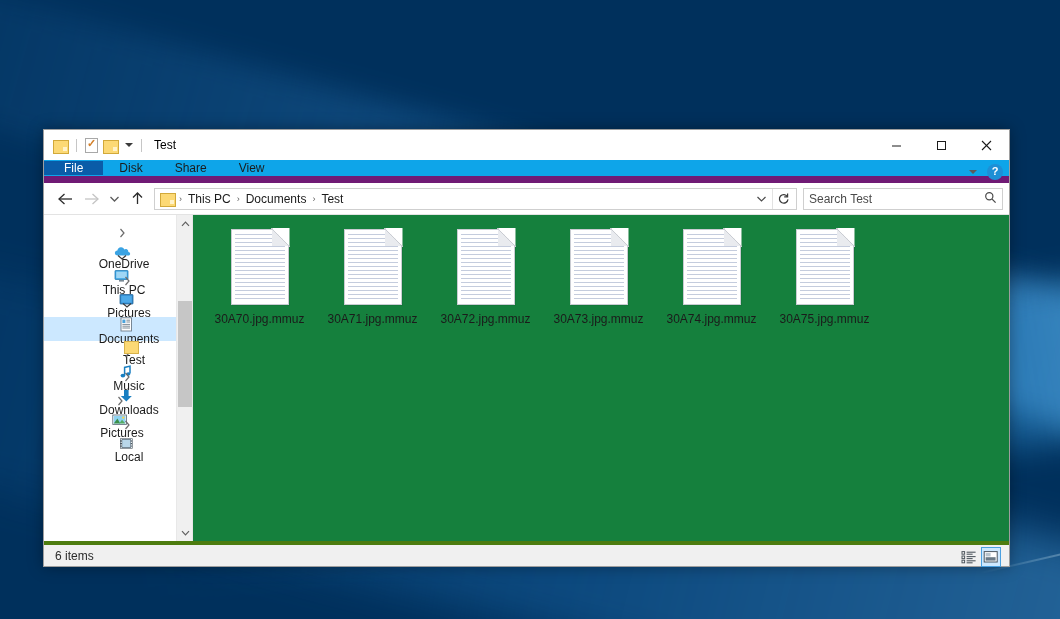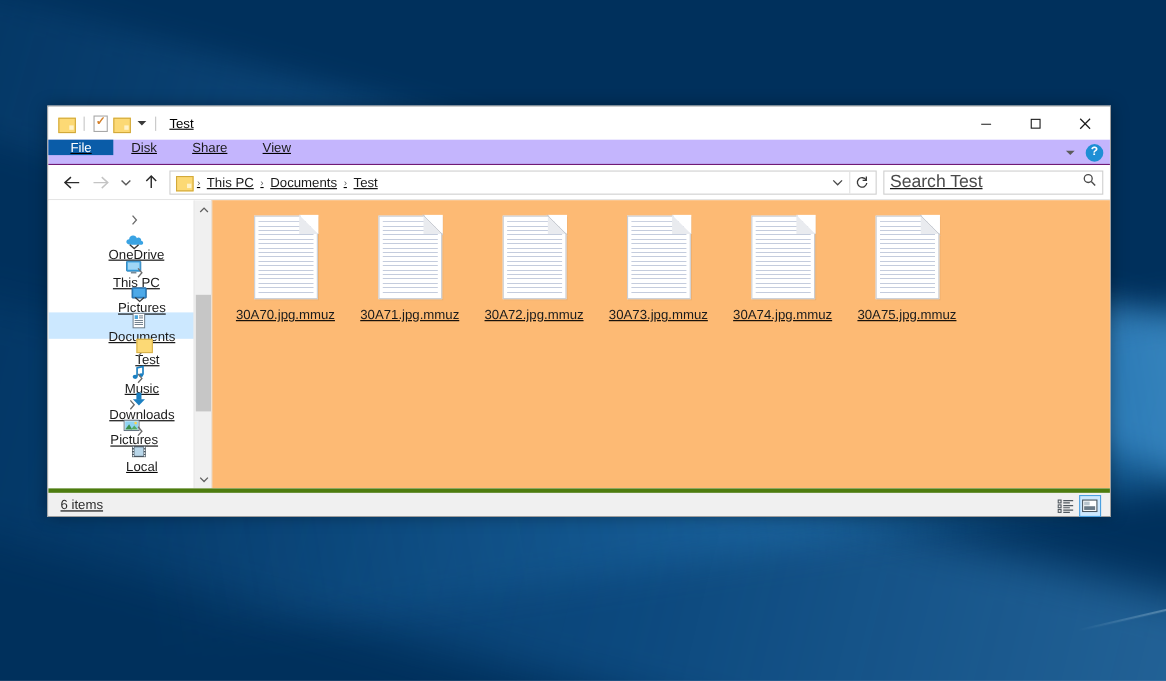--- a/index.html
+++ b/index.html
@@ -54,28 +54,27 @@
     position: absolute;
     background: linear-gradient(90deg, rgba(255,255,255,0) 0%, rgba(225,248,255,0.95) 100%);
     transform-origin: 0 0;
     filter: blur(0.5px);
   }
   .edge-a { left: 980px; top: 572px; width: 270px; height: 2px; transform: rotate(-13deg); }
 
   
   #window {
     position: absolute;
-    left: 43px; top: 96px;
-    width: 967px; height: 374px;
+    left: 43px; top: 129px;
+    width: 967px; height: 438px;
     background: #ffffff;
     border: 1px solid #9e9e9e;
     box-shadow: 0 0 14px rgba(0,0,0,0.35);
     display: flex;
     flex-direction: column;
-    text-decoration: underline;
   }
 
   
   .titlebar {
     height: 30px;
     background: #ffffff;
     display: flex;
     align-items: center;
     flex: none;
     position: relative;
@@ -122,23 +121,23 @@
   .win-btn {
     width: 45px; height: 30px;
     display: flex; align-items: center; justify-content: center;
     font-size: 12px; color: #1b1b1b;
   }
   .win-btn svg { display: block; }
 
   
   .ribbon {
     height: 23px;
-    background: #c4b5fd;
-    border-bottom: 1px solid #701a75;
-    display: flex; align-items: flex-start; flex: none;
+    background: #0ea5e9;
+    border-bottom: 7px solid #701a75;
+    display: flex; align-items: center; flex: none;
     position: relative;
   }
   .tab {
     padding: 0 16px;
     display: flex; align-items: center;
     font-size: 12px; color: #1b1b1b;
   }
   .tab.file {
     background: #0a5ca8;
     color: #ffffff;
@@ -209,21 +208,21 @@
     border: 1px solid #cfcfcf;
     background: #fff;
     margin-left: 6px;
     display: flex; align-items: center;
     padding: 0 5px;
     flex: none;
   }
   .searchbox input {
     flex: 1; border: none; outline: none;
     font-family: "Liberation Sans", sans-serif;
-    font-size: 16px; color: #3a3a3a;
+    font-size: 12px; color: #3a3a3a;
     background: transparent;
     min-width: 0;
   }
   .searchbox input::placeholder { color: #4a4a4a; opacity: 1; }
 
   
   .body-row {
     flex: 1;
     display: flex;
     min-height: 0;
@@ -274,21 +273,21 @@
   .sb-arrow.dn { bottom: 0; }
   .sb-thumb {
     position: absolute; left: 1px; width: 14px;
     top: 86px; height: 106px;
     background: #c6c6c6;
   }
 
   
   .content {
     flex: 1;
-    background: #fdba74;
+    background: #15803d;
     border-left: 1px solid #e6e6e6;
     position: relative;
     overflow: hidden;
   }
   .filegrid {
     display: flex;
     flex-wrap: wrap;
     padding: 8px 0 0 10px;
     gap: 0;
   }

